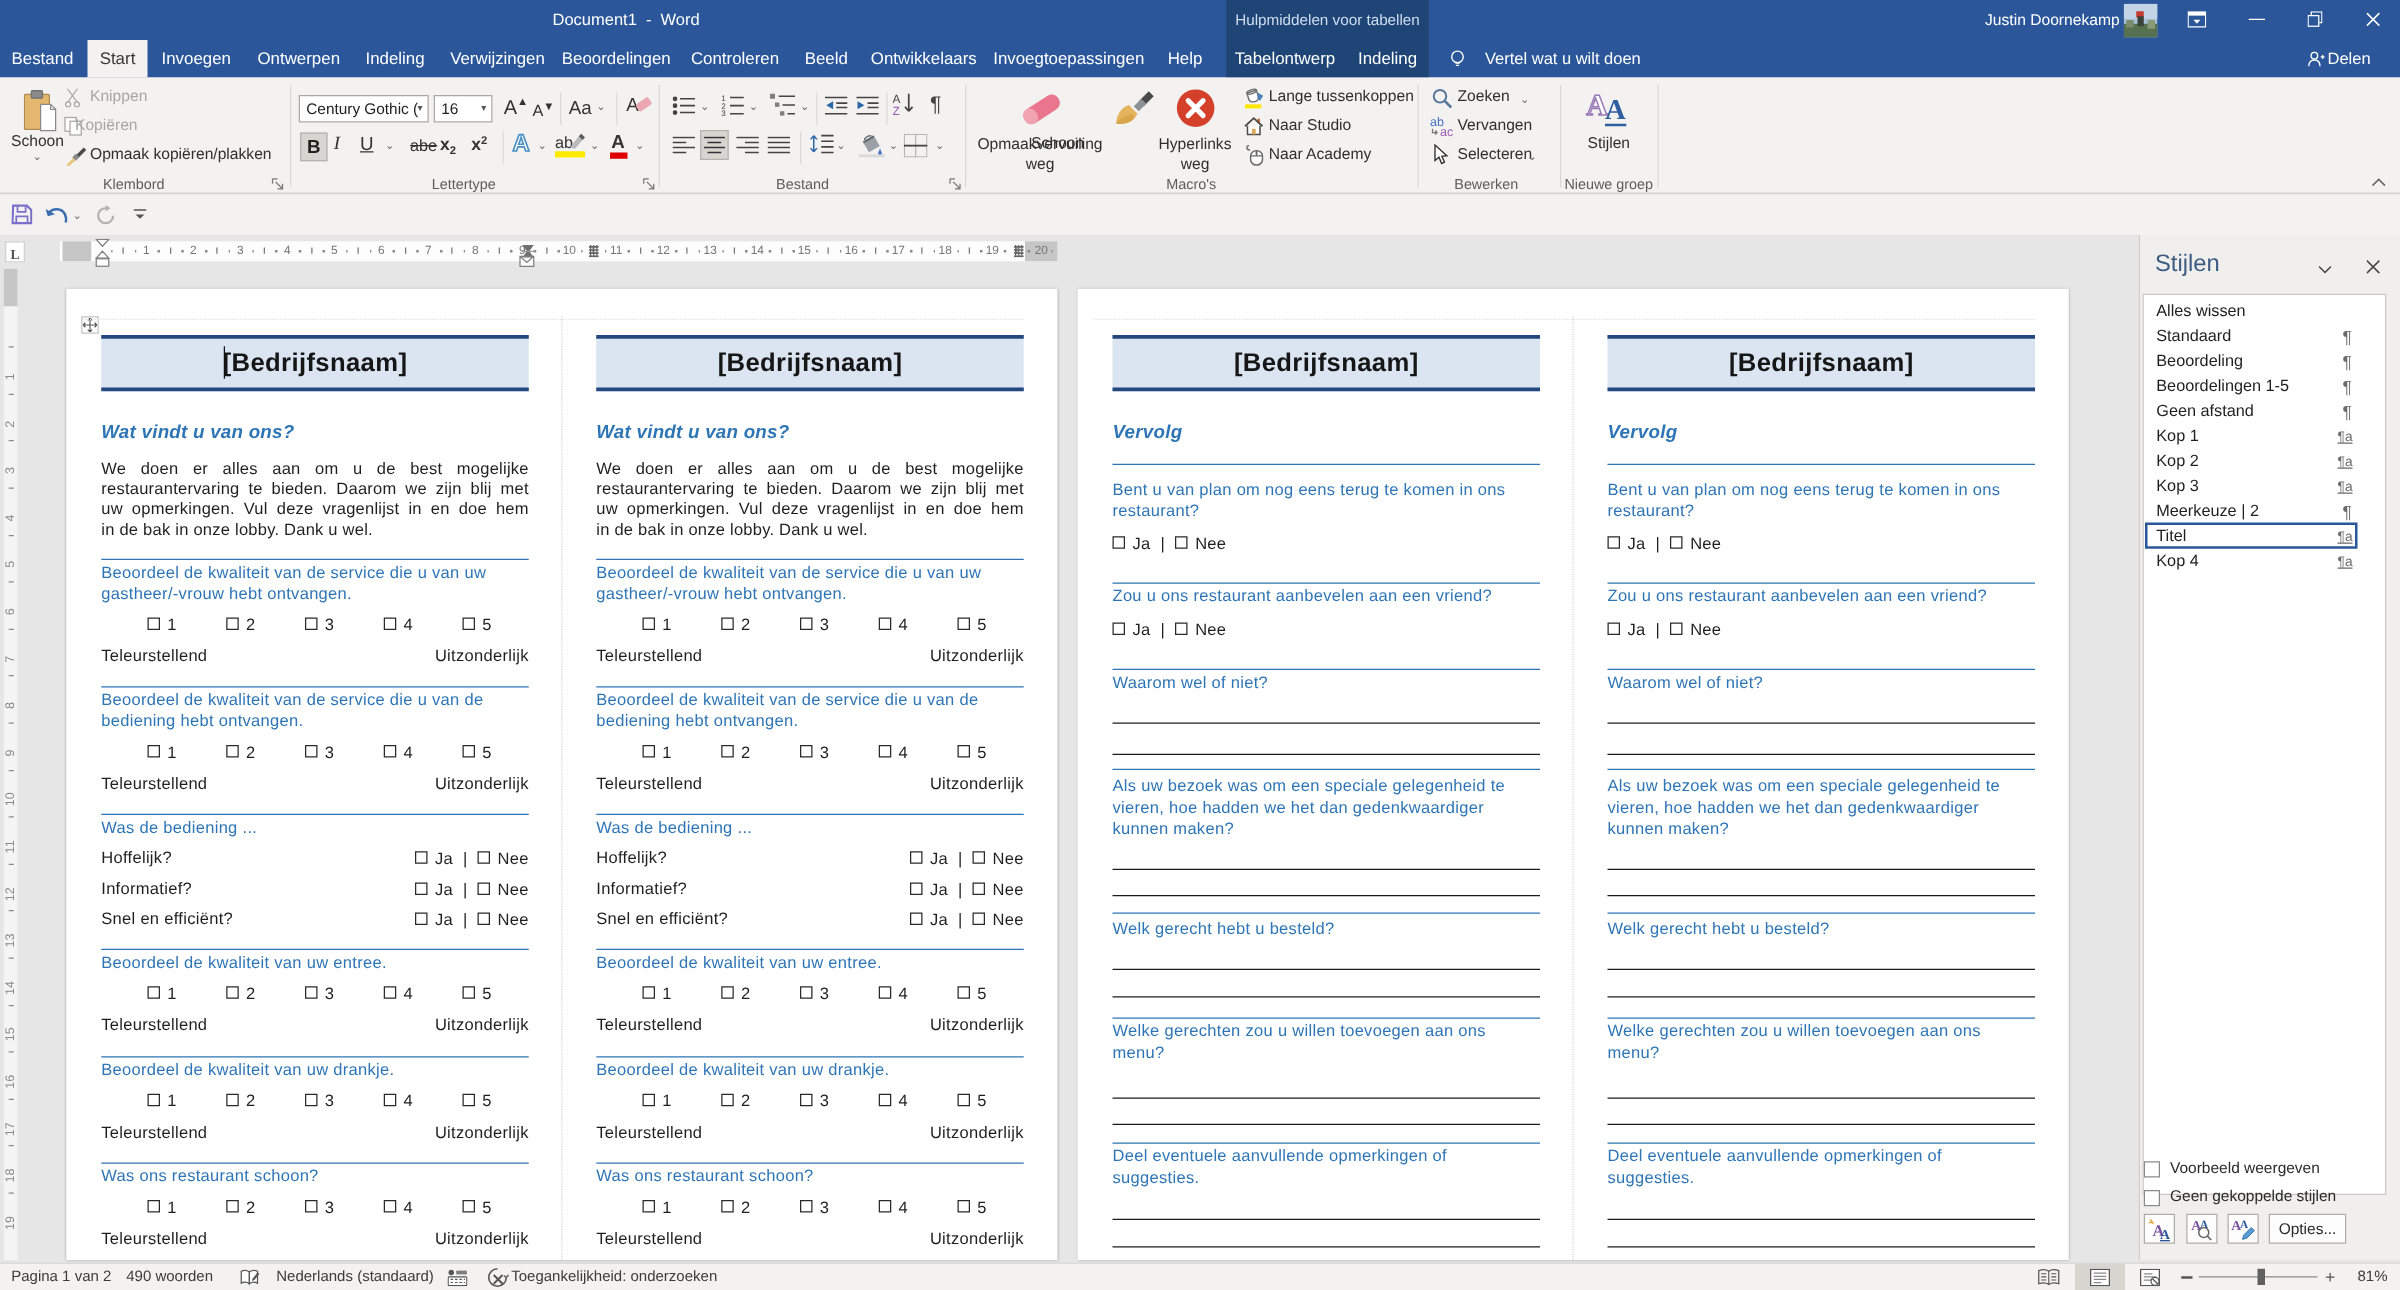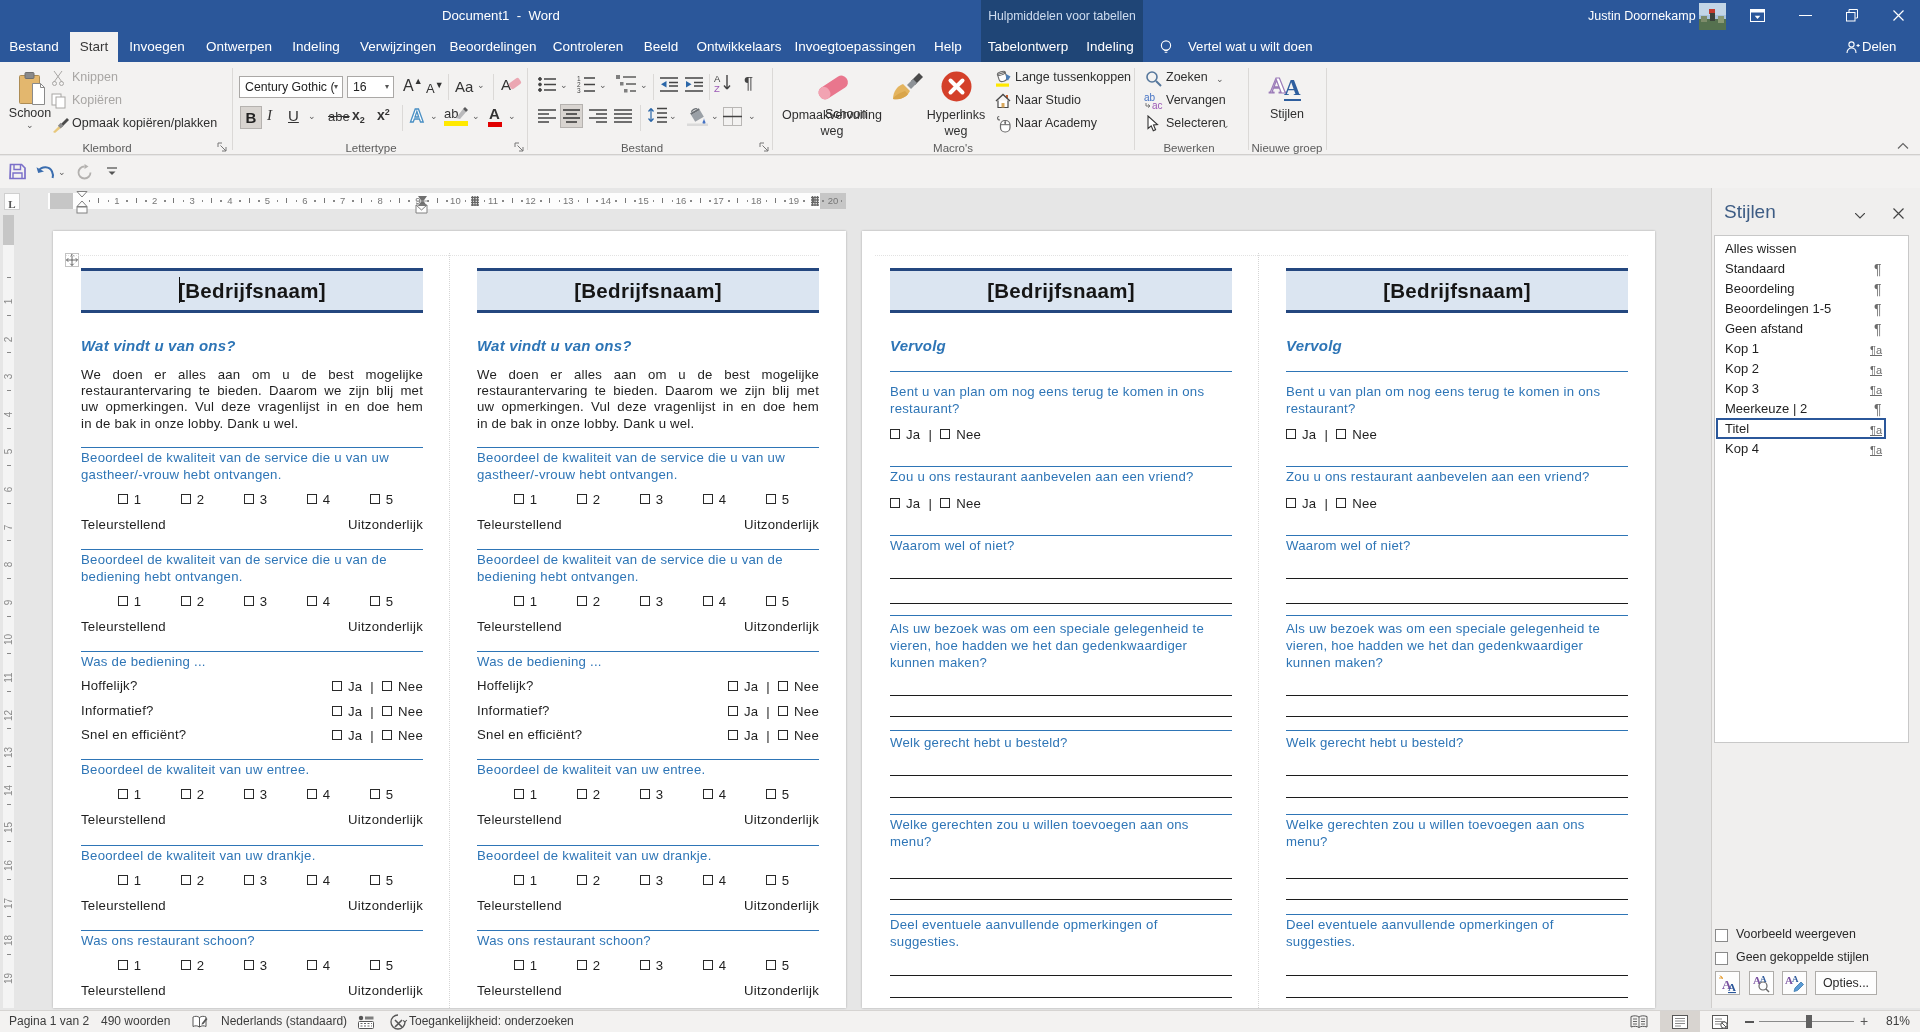--- a/index.html
+++ b/index.html
@@ -136,21 +136,21 @@
         <circle cx="10.5" cy="13.5" r="2"></circle>
       </svg>
     </div>
 <div class="a rbtxt gray" style="left:72px;top:8px">Knippen</div>
 <div class="a" style="left:51px;top:31px">
       <svg width="16" height="16" viewBox="0 0 16 16" fill="#fff" stroke="#a8a6a4">
         <rect x="1" y="1" width="9" height="11"></rect>
         <rect x="5" y="4" width="9" height="11"></rect>
       </svg>
     </div>
-<div class="a rbtxt gray" style="left:72px;top:31px">Kopiëren</div>
+<div class="a rbtxt gray" style="left:60px;top:31px">Kopiëren</div>
 <div class="a" style="left:52px;top:55px">
       <svg width="17" height="16" viewBox="0 0 17 16">
         <path d="M1 15 L8 8 L10 10 L3 16 Z" fill="#e8c87c"></path>
         <path d="M8 8 L15 1 L17 3 L10 10 Z" fill="#4a4a4a"></path>
         <rect x="6.7" y="6.7" width="4" height="4" transform="rotate(45 8.7 8.7)" fill="#8a8a8a"></rect>
       </svg>
     </div>
 <div class="a rbtxt" style="left:72px;top:54px">Opmaak kopiëren/plakken</div>
 <div class="glabel" style="left:107px">Klembord</div>
 <div class="dlgl" style="left:217px">
@@ -802,21 +802,21 @@
 <div class="a" style="left:143px;top:25px">
       <svg width="10" height="6" viewBox="0 0 10 6">
         <path d="M0 0 L5 5 L10 0" fill="none" stroke="#444" stroke-width="1.2"></path>
       </svg>
     </div>
 <div class="a" style="left:181px;top:20px">
       <svg width="11" height="11" viewBox="0 0 11 11">
         <path d="M0.5 0.5 L10.5 10.5 M10.5 0.5 L0.5 10.5" stroke="#444" stroke-width="1.2"></path>
       </svg>
     </div>
-<div class="a" style="left:2px;top:47px;width:195px;height:508px;background:#fff;border:1px solid #c8c8c8" id="stlist">
+<div class="a" style="left:2px;top:47px;width:195px;height:721px;background:#fff;border:1px solid #c8c8c8" id="stlist">
 <div style="position:absolute;left:0;top:3px;width:193px;height:20px;line-height:20px;font-size:13px;color:#1f1f1f">
         <span style="position:absolute;left:10px">Alles wissen</span>
       </div>
 <div style="position:absolute;left:0;top:23px;width:193px;height:20px;line-height:20px;font-size:13px;color:#1f1f1f">
         <span style="position:absolute;left:10px">Standaard</span>
         <span style="position:absolute;left:159px;top:0;font-size:14px;color:#6b6b6b">¶</span>
       </div>
 <div style="position:absolute;left:0;top:43px;width:193px;height:20px;line-height:20px;font-size:13px;color:#1f1f1f">
         <span style="position:absolute;left:10px">Beoordeling</span>
         <span style="position:absolute;left:159px;top:0;font-size:14px;color:#6b6b6b">¶</span>

